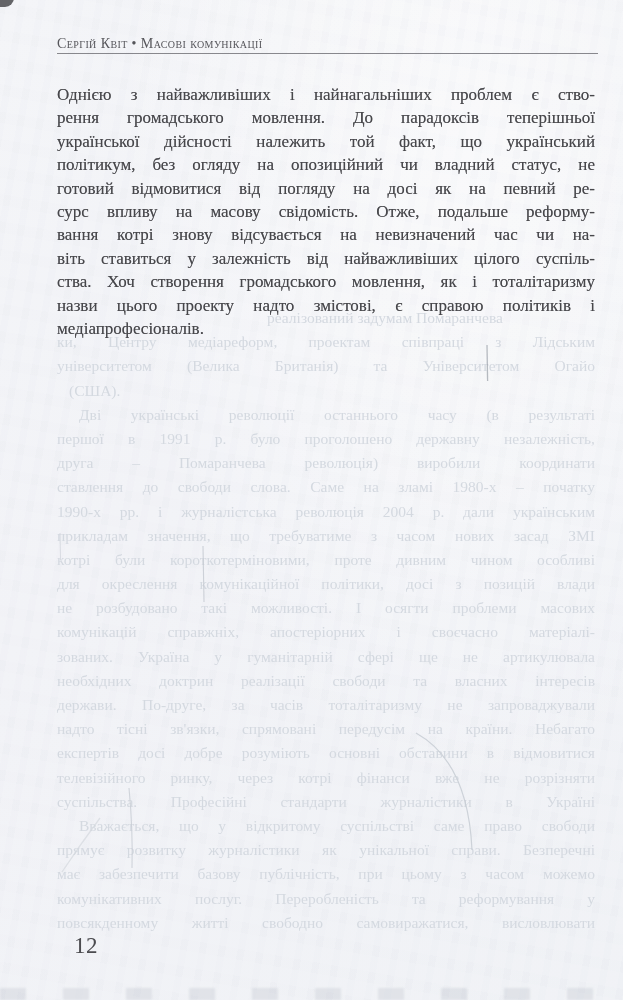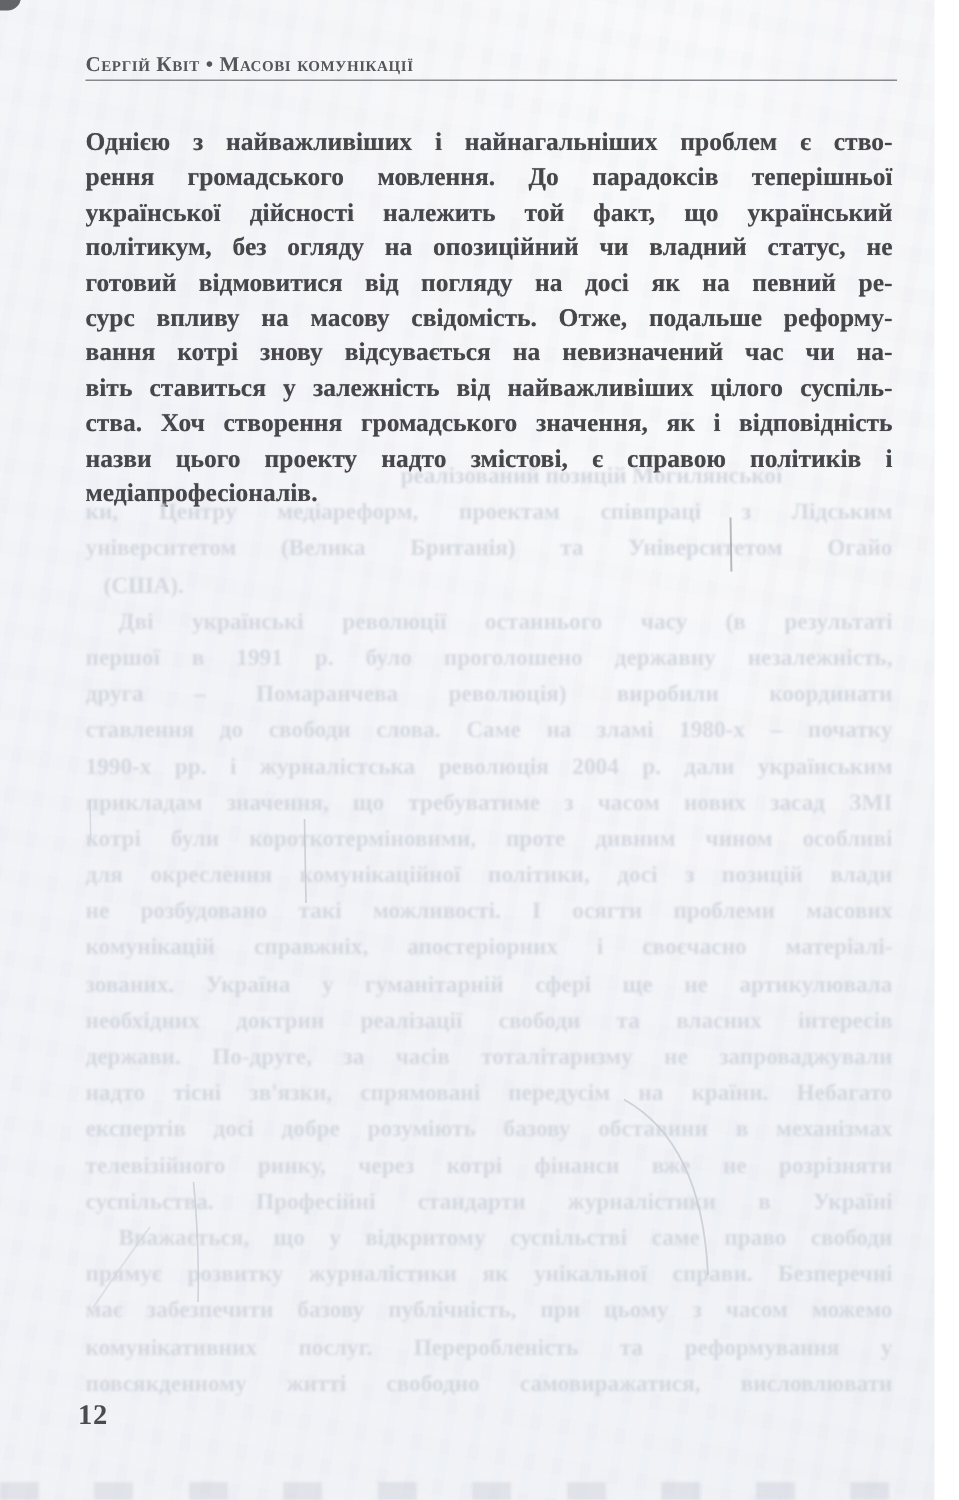--- a/index.html
+++ b/index.html
@@ -5,21 +5,20 @@
   html,body{margin:0;padding:0;}
   body{
     width:639px;height:1000px;overflow:hidden;
     font-family:"Liberation Serif","DejaVu Serif",serif;
   }
   .page{
     position:relative;width:623px;height:1000px;overflow:hidden;
     background:
       radial-gradient(ellipse at 75% 15%, rgba(255,255,255,.55), rgba(255,255,255,0) 55%),
       linear-gradient(135deg,#f3f4f7 0%,#f1f2f6 40%,#eff1f5 100%);
-    font-weight: bold;
   }
   
   .page::before{
     content:"";position:absolute;inset:0;pointer-events:none;opacity:.5;
     background:
       repeating-linear-gradient(100deg, rgba(210,214,222,.10) 0 7px, rgba(255,255,255,.12) 7px 19px),
       repeating-linear-gradient(10deg, rgba(222,226,232,.08) 0 11px, rgba(255,255,255,.10) 11px 27px);
   }
   .running-head{
     position:absolute;left:57px;top:36px;width:540px;
@@ -40,22 +39,22 @@
   .bleed{
     position:absolute;left:57px;top:306px;width:538px;
     font-size:15.5px;line-height:24.2px;color:#d4d9e0;
     filter:blur(.7px);
   }
   .bline{text-align:justify;text-align-last:justify;height:24.2px;overflow:hidden;}
   .bline.noj{text-align-last:left;margin-left:12px;}
   .bline.ind{text-indent:22px;}
   .bline.frag{padding-left:210px;text-align-last:left;}
   .page-number{
-    position:absolute;left:52px;top:933px;
-    font-size:19px;color:#4b4b4f;letter-spacing:.5px;
+    position:absolute;left:74px;top:933px;
+    font-size:23px;color:#4b4b4f;letter-spacing:.5px;
   }
   .artifacts{position:absolute;inset:0;pointer-events:none;}
   .corner-blob{
     position:absolute;left:-5px;top:-3px;width:19px;height:10px;
     background:#4c4c50;border-radius:0 0 9px 2px;opacity:.85;filter:blur(.4px);
   }
   .bottom-flecks{
     position:absolute;left:0;top:988px;width:639px;height:12px;opacity:.4;
     background:repeating-linear-gradient(90deg,
       rgba(160,166,178,.5) 0 26px, rgba(255,255,255,0) 26px 63px);
@@ -72,45 +71,45 @@
 
   <div class="body-text">
       <div class="tline">Однією з найважливіших і найнагальніших проблем є ство-</div>
       <div class="tline">рення громадського мовлення. До парадоксів теперішньої</div>
       <div class="tline">української дійсності належить той факт, що український</div>
       <div class="tline">політикум, без огляду на опозиційний чи владний статус, не</div>
       <div class="tline">готовий відмовитися від погляду на досі як на певний ре-</div>
       <div class="tline">сурс впливу на масову свідомість. Отже, подальше реформу-</div>
       <div class="tline">вання котрі знову відсувається на невизначений час чи на-</div>
       <div class="tline">віть ставиться у залежність від найважливіших цілого суспіль-</div>
-      <div class="tline">ства. Хоч створення громадського значення, як і відповідність</div>
+      <div class="tline">ства. Хоч створення громадського мовлення, як і тоталітаризму</div>
       <div class="tline">назви цього проекту надто змістові, є справою політиків і</div>
       <div class="tline noj">медіапрофесіоналів.</div>
     </div>
 
   <div class="bleed">
-      <div class="bline frag">реалізований позицій Могилянської</div>
+      <div class="bline frag">реалізований задумам Помаранчева</div>
       <div class="bline">ки, Центру медіареформ, проектам співпраці з Лідським</div>
       <div class="bline">університетом (Велика Британія) та Університетом Огайо</div>
       <div class="bline noj">(США).</div>
       <div class="bline ind">Дві українські революції останнього часу (в результаті</div>
       <div class="bline">першої в 1991 р. було проголошено державну незалежність,</div>
       <div class="bline">друга – Помаранчева революція) виробили координати</div>
       <div class="bline">ставлення до свободи слова. Саме на зламі 1980-х – початку</div>
       <div class="bline">1990-х рр. і журналістська революція 2004 р. дали українським</div>
       <div class="bline">прикладам значення, що требуватиме з часом нових засад ЗМІ</div>
       <div class="bline">котрі були короткотерміновими, проте дивним чином особливі</div>
       <div class="bline">для окреслення комунікаційної політики, досі з позицій влади</div>
       <div class="bline">не розбудовано такі можливості. І осягти проблеми масових</div>
       <div class="bline">комунікацій справжніх, апостеріорних і своєчасно матеріалі-</div>
       <div class="bline">зованих. Україна у гуманітарній сфері ще не артикулювала</div>
       <div class="bline">необхідних доктрин реалізації свободи та власних інтересів</div>
       <div class="bline">держави. По-друге, за часів тоталітаризму не запроваджували</div>
       <div class="bline">надто тісні зв'язки, спрямовані передусім на країни. Небагато</div>
-      <div class="bline">експертів досі добре розуміють базову обставини в механізмах</div>
+      <div class="bline">експертів досі добре розуміють основні обставини в відмовитися</div>
       <div class="bline">телевізійного ринку, через котрі фінанси вже не розрізняти</div>
       <div class="bline">суспільства. Професійні стандарти журналістики в Україні</div>
       <div class="bline ind">Вважається, що у відкритому суспільстві саме право свободи</div>
       <div class="bline">прямує розвитку журналістики як унікальної справи. Безперечні</div>
       <div class="bline">має забезпечити базову публічність, при цьому з часом можемо</div>
       <div class="bline">комунікативних послуг. Переробленість та реформування у</div>
       <div class="bline">повсякденному житті свободно самовиражатися, висловлювати</div>
     </div>
 
   <div class="page-number">12</div>

